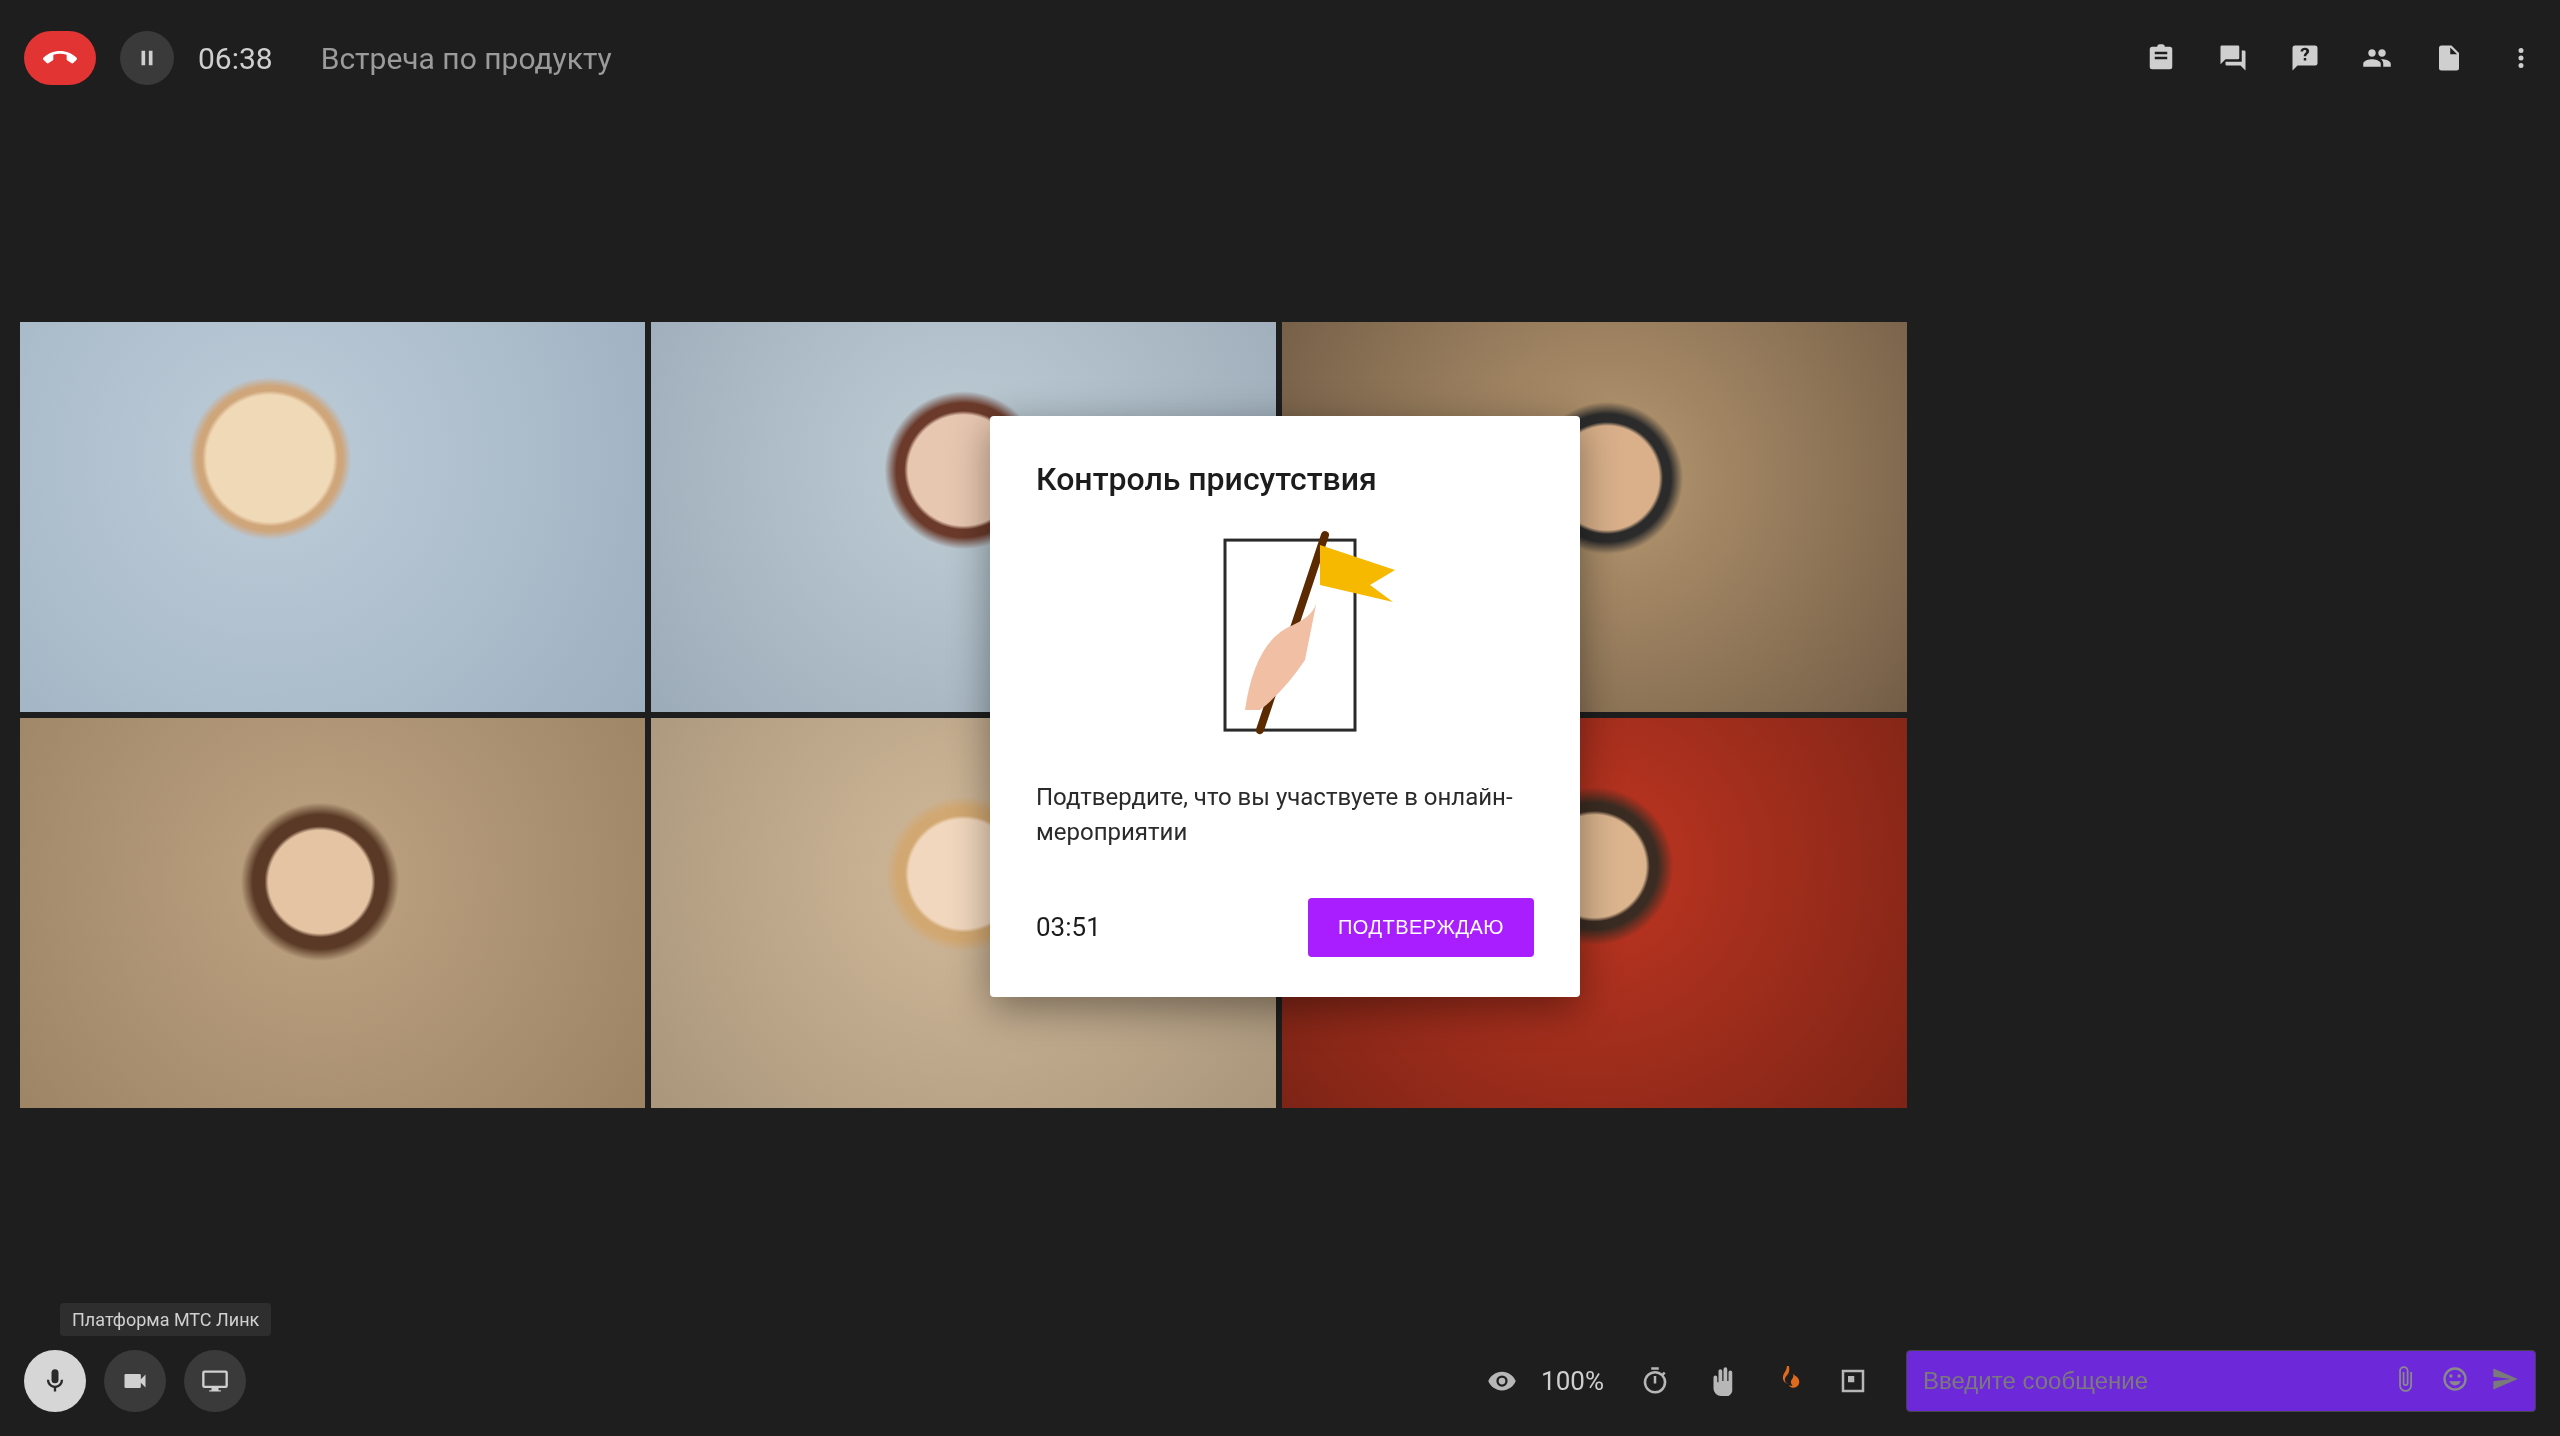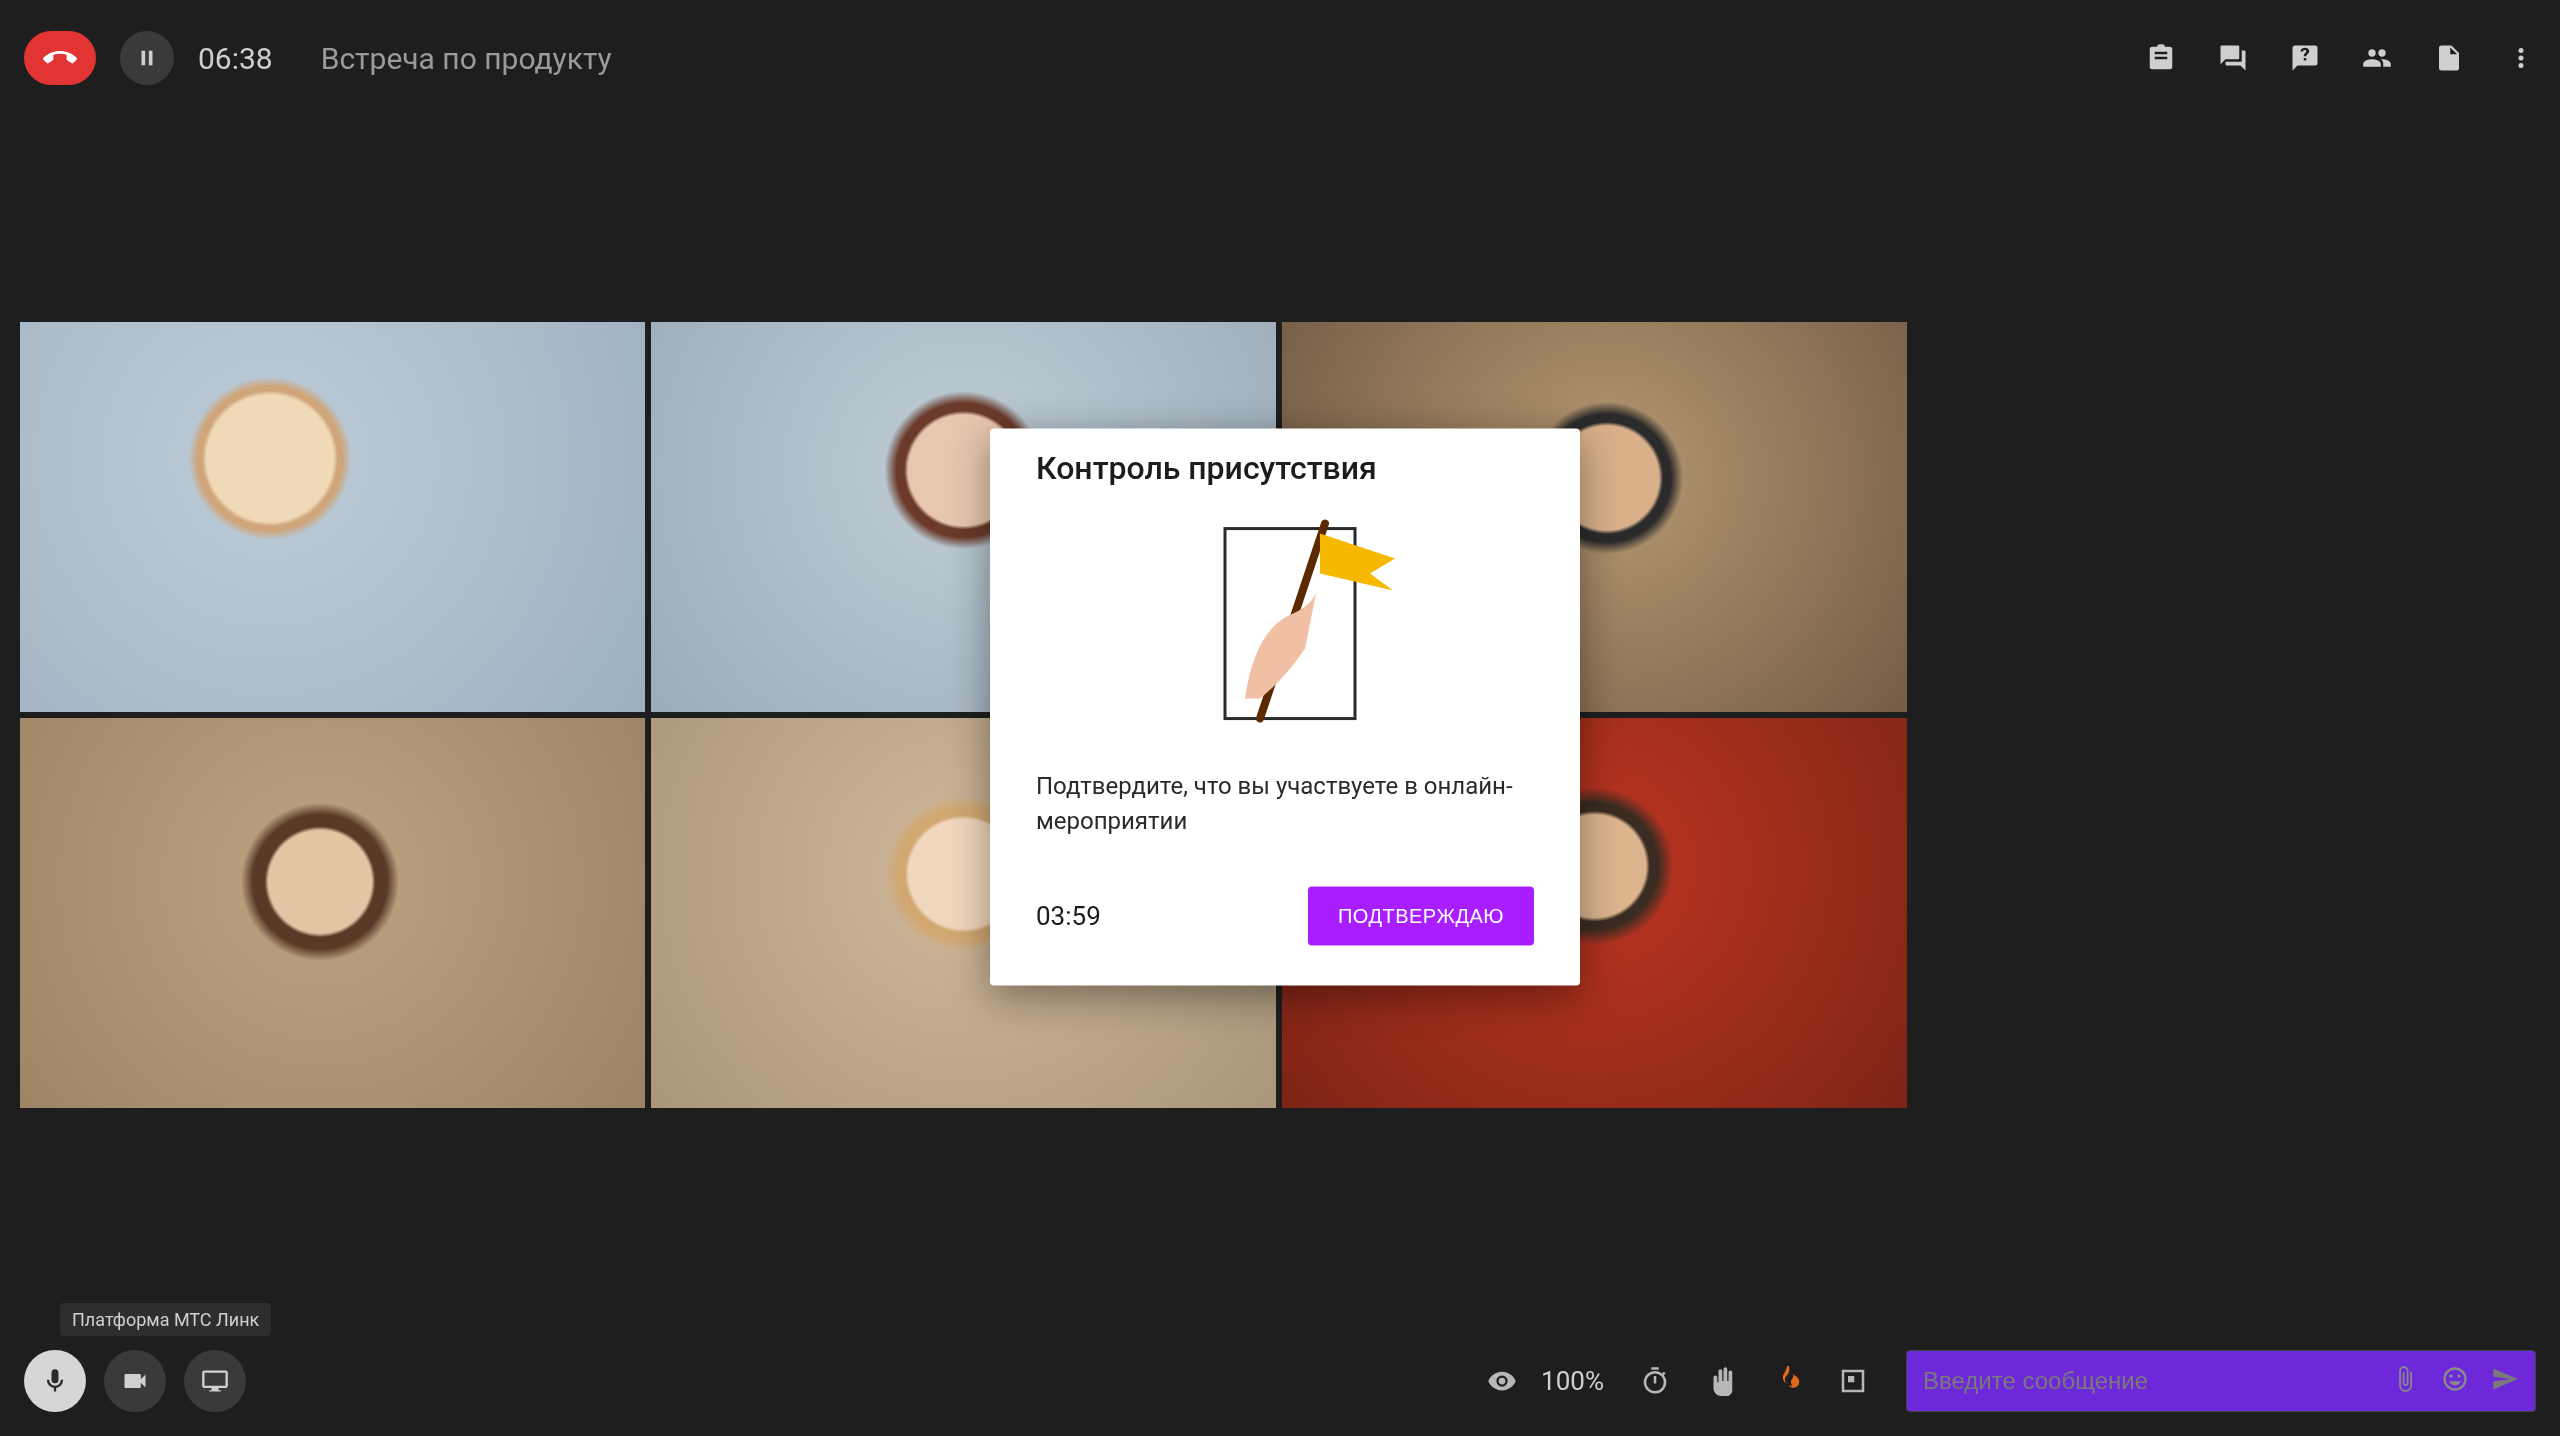--- a/index.html
+++ b/index.html
@@ -92,21 +92,21 @@
   
   .modal {
     position: absolute;
     width: 590px;
     left: 50%;
     top: 50%;
     transform: translate(-290px, -52%);
     background: #fff;
     border-radius: 4px;
     box-shadow: 0 10px 40px rgba(0,0,0,.4);
-    padding: 20px 46px 40px;
+    padding: 44px 46px 40px;
     color: #1c1c1c;
   }
   .modal-title {
     font-size: 32px;
     font-weight: 500;
     margin-bottom: 32px;
   }
   .modal-illustration {
     display: flex;
     justify-content: center;
@@ -266,21 +266,21 @@
   <div class="modal-illustration">
     <svg width="240" height="210" viewBox="0 0 240 210">
       <rect x="60" y="10" width="130" height="190" fill="none" stroke="#2a2a2a" stroke-width="3"></rect>
       <line x1="95" y1="200" x2="160" y2="5" stroke="#5b2a00" stroke-width="8" stroke-linecap="round"></line>
       <path d="M155 15 L230 40 L205 55 L228 72 L155 55 Z" fill="#f6b900"></path>
       <path d="M80 180 Q90 110 128 95 Q150 85 152 70 L140 130 Q120 160 95 180 Z" fill="#f1bfa4"></path>
     </svg>
   </div>
   <div class="modal-body">Подтвердите, что вы участвуете в онлайн-мероприятии</div>
   <div class="modal-footer">
-    <div class="modal-countdown">03:59</div>
+    <div class="modal-countdown">03:51</div>
     <button class="confirm-btn">ПОДТВЕРЖДАЮ</button>
   </div>
 </div>
 
 <div class="tooltip">Платформа МТС Линк</div>
 
 <div class="bottombar">
   <div class="circle-btn light">
     <svg viewBox="0 0 24 24">
         <path d="M12 14a3 3 0 0 0 3-3V5a3 3 0 0 0-6 0v6a3 3 0 0 0 3 3zm5-3a5 5 0 0 1-10 0H5a7 7 0 0 0 6 6.92V21h2v-3.08A7 7 0 0 0 19 11h-2z"></path>

